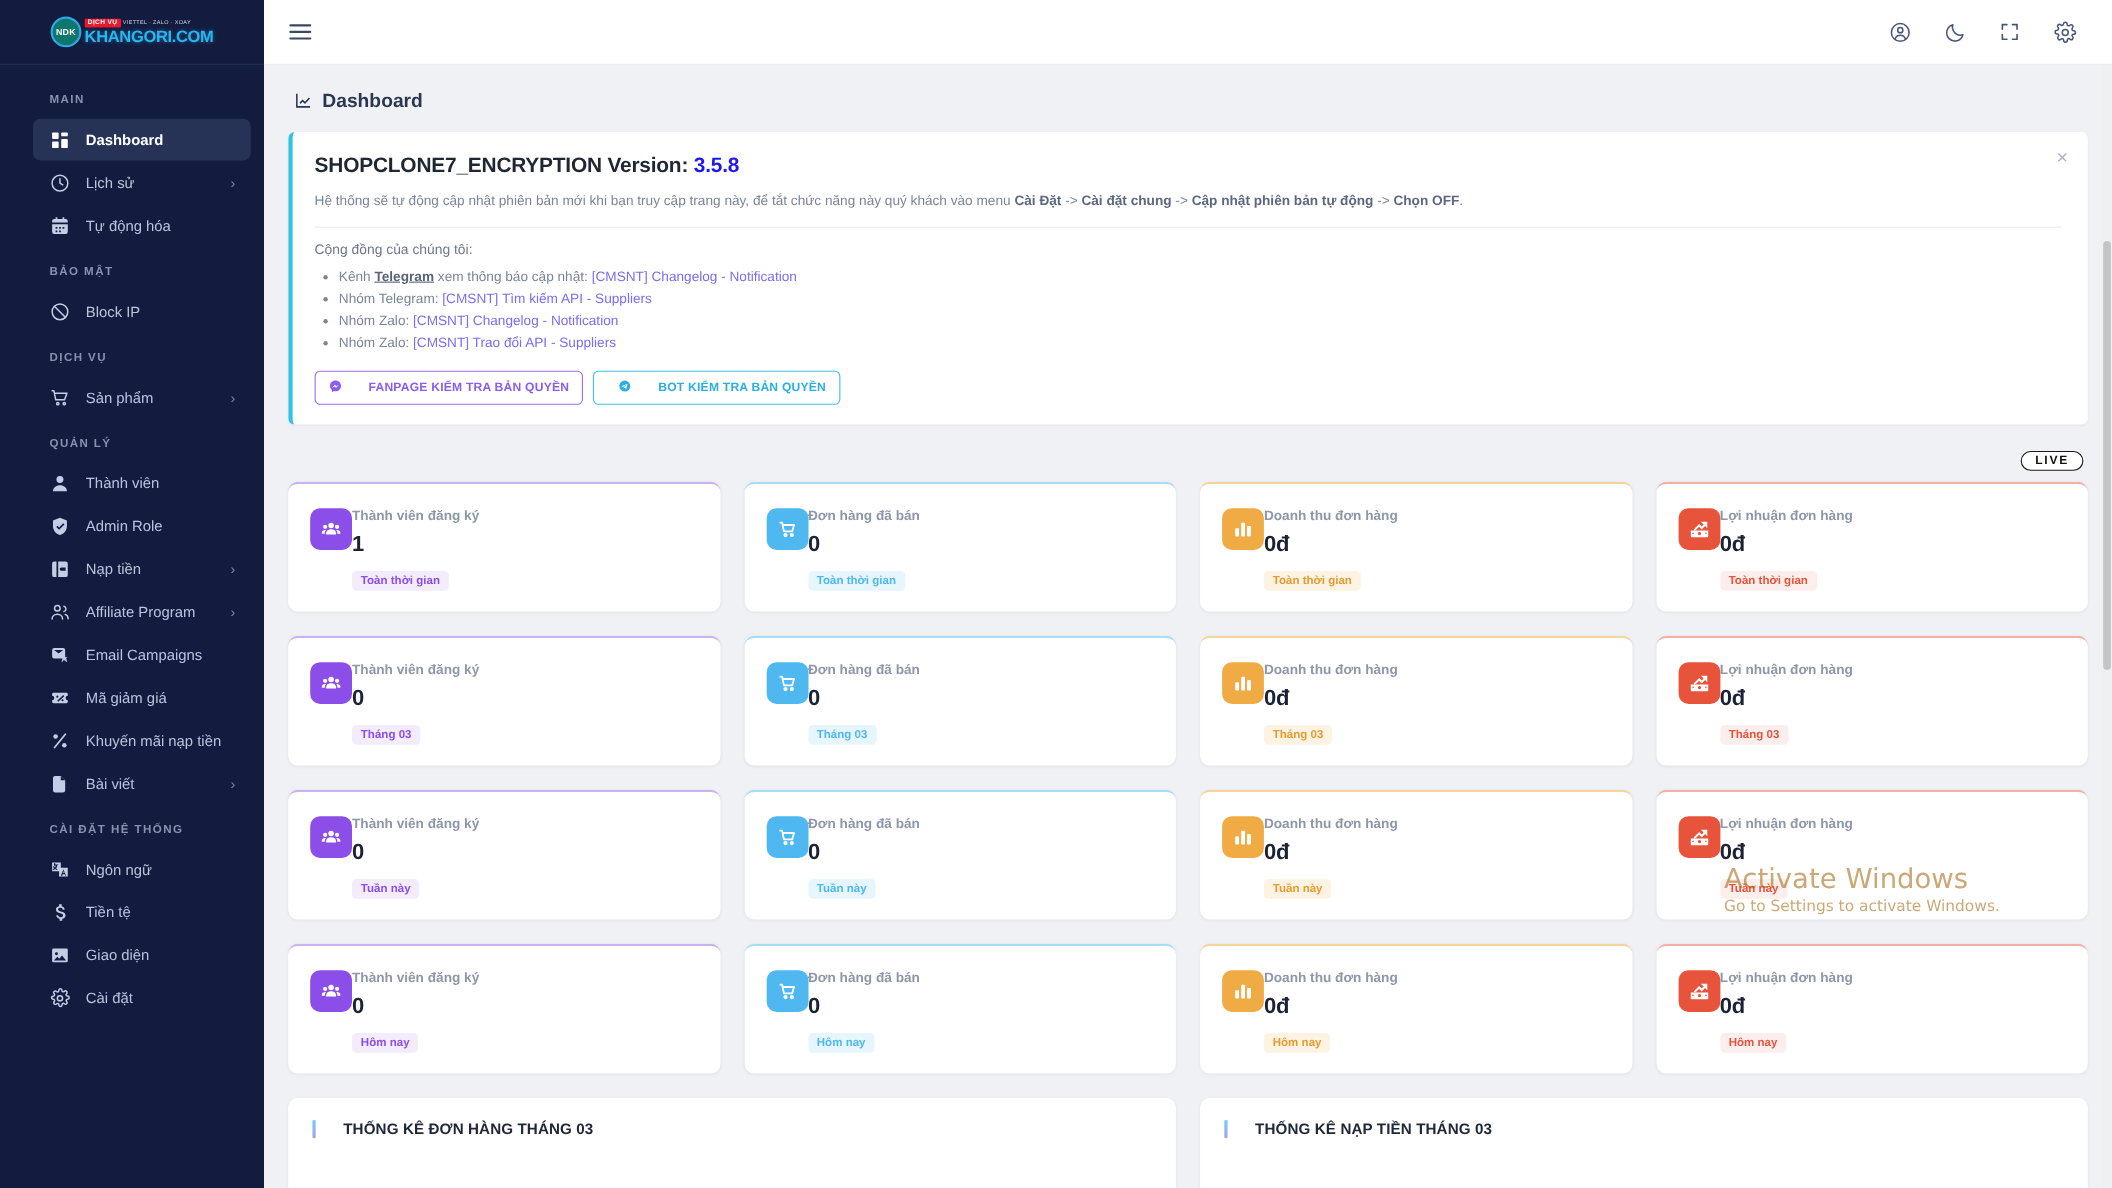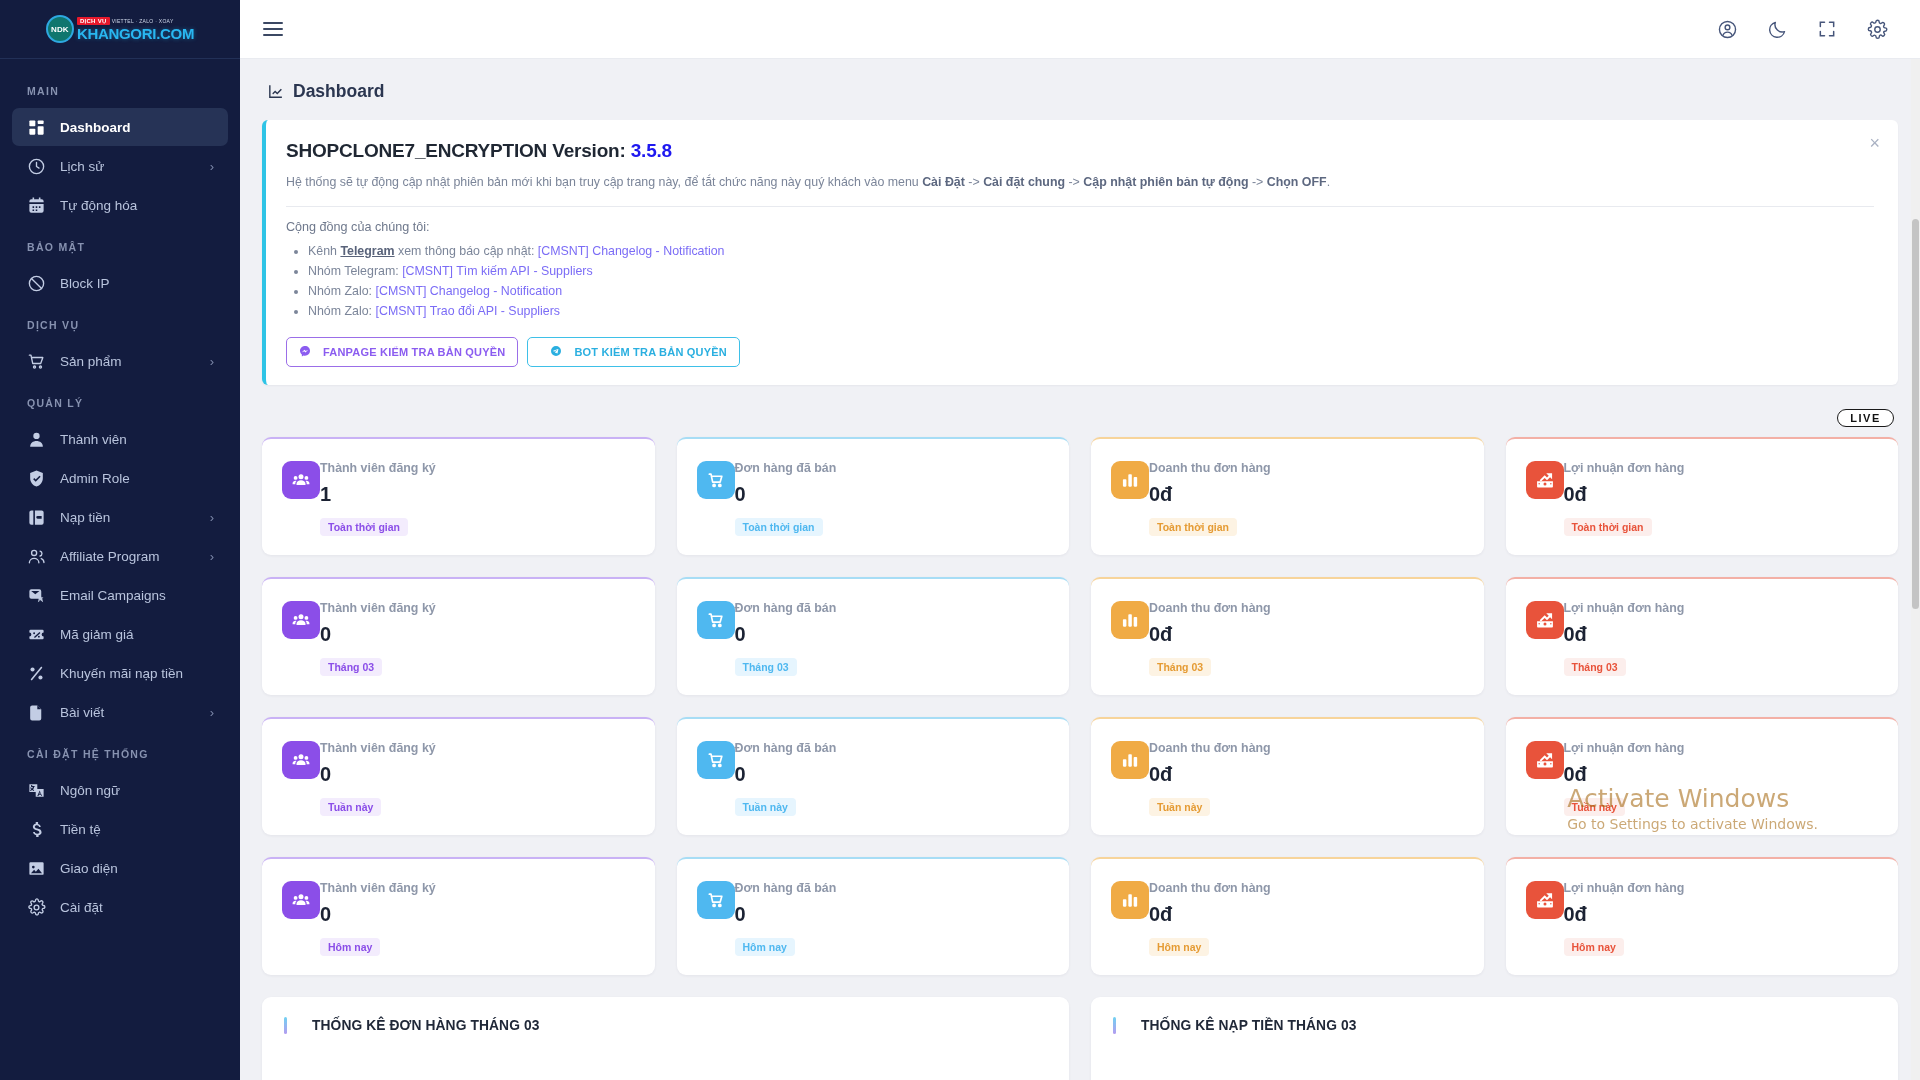--- a/index.html
+++ b/index.html
@@ -38,21 +38,21 @@
     background: #e8192c; color: #fff; font-size: 6px; font-weight: 700;
     padding: 1px 3px; border-radius: 1px; letter-spacing: .3px;
   }
   .logo-sub { font-size: 5px; color: #cfd8ea; letter-spacing: .3px; white-space: nowrap; }
   .logo-main {
     font-size: 15px; font-weight: 700; 
     color: #29b6f0; letter-spacing: -.3px;
     text-shadow: 0 0 4px rgba(41,182,240,.45);
   }
 
-  .nav { padding: 10px 0 20px; }
+  .nav { padding: 10px 0 20px; margin-left: 18px; }
   .nav-section {
     font-size: 10.5px; letter-spacing: 1.3px; color: #8792b0;
     text-transform: uppercase; font-weight: 600;
     padding: 16px 0 10px 27px;
   }
   .nav-item {
     display: flex; align-items: center;
     height: 38px; margin: 1px 12px; padding: 0 14px;
     border-radius: 7px; cursor: pointer;
     color: #b9c4dd; font-size: 13.5px;
@@ -106,21 +106,21 @@
   .alert-desc { font-size: 12.4px; color: #7b8599; margin-top: 11px; line-height: 1.5; }
   .alert-desc b { color: #5d6880; font-weight: 700; }
   .alert-hr { border: 0; border-top: 1px solid #e8eaef; margin: 14px 0 13px; }
   .alert-sub { font-size: 12.6px; color: #6e788c; margin-bottom: 7px; }
   .alert-list { list-style: disc; margin: 0 0 0 22px; color: #9aa3b5; }
   .alert-list li { font-size: 12.4px; color: #7b8599; line-height: 1.62; }
   .alert-list li b { color: #59637a; font-weight: 700; text-decoration: underline; }
   .alert-link { color: #7b6cf6; text-decoration: none; }
   .alert-btns { display: flex; gap: 9px; margin-top: 16px; }
   .alert-btn {
-    display: inline-flex; align-items: center; gap: 12px;
+    display: inline-flex; align-items: center; gap: 24px;
     font-size: 11px; font-weight: 700; letter-spacing: .2px;
     padding: 7px 12px; border-radius: 5px; background: #fff; cursor: pointer;
   }
   .btn-fanpage { border: 1px solid #9b6ee8; color: #8b5cf0; }
   .btn-bot { border: 1px solid #3ec0e8; color: #2aafe0; padding-left: 22px; }
   .alert-close {
     position: absolute; right: 18px; top: 14px;
     font-size: 18px; color: #aab2c3; cursor: pointer; line-height: 1;
     background: none; border: 0;
   }

